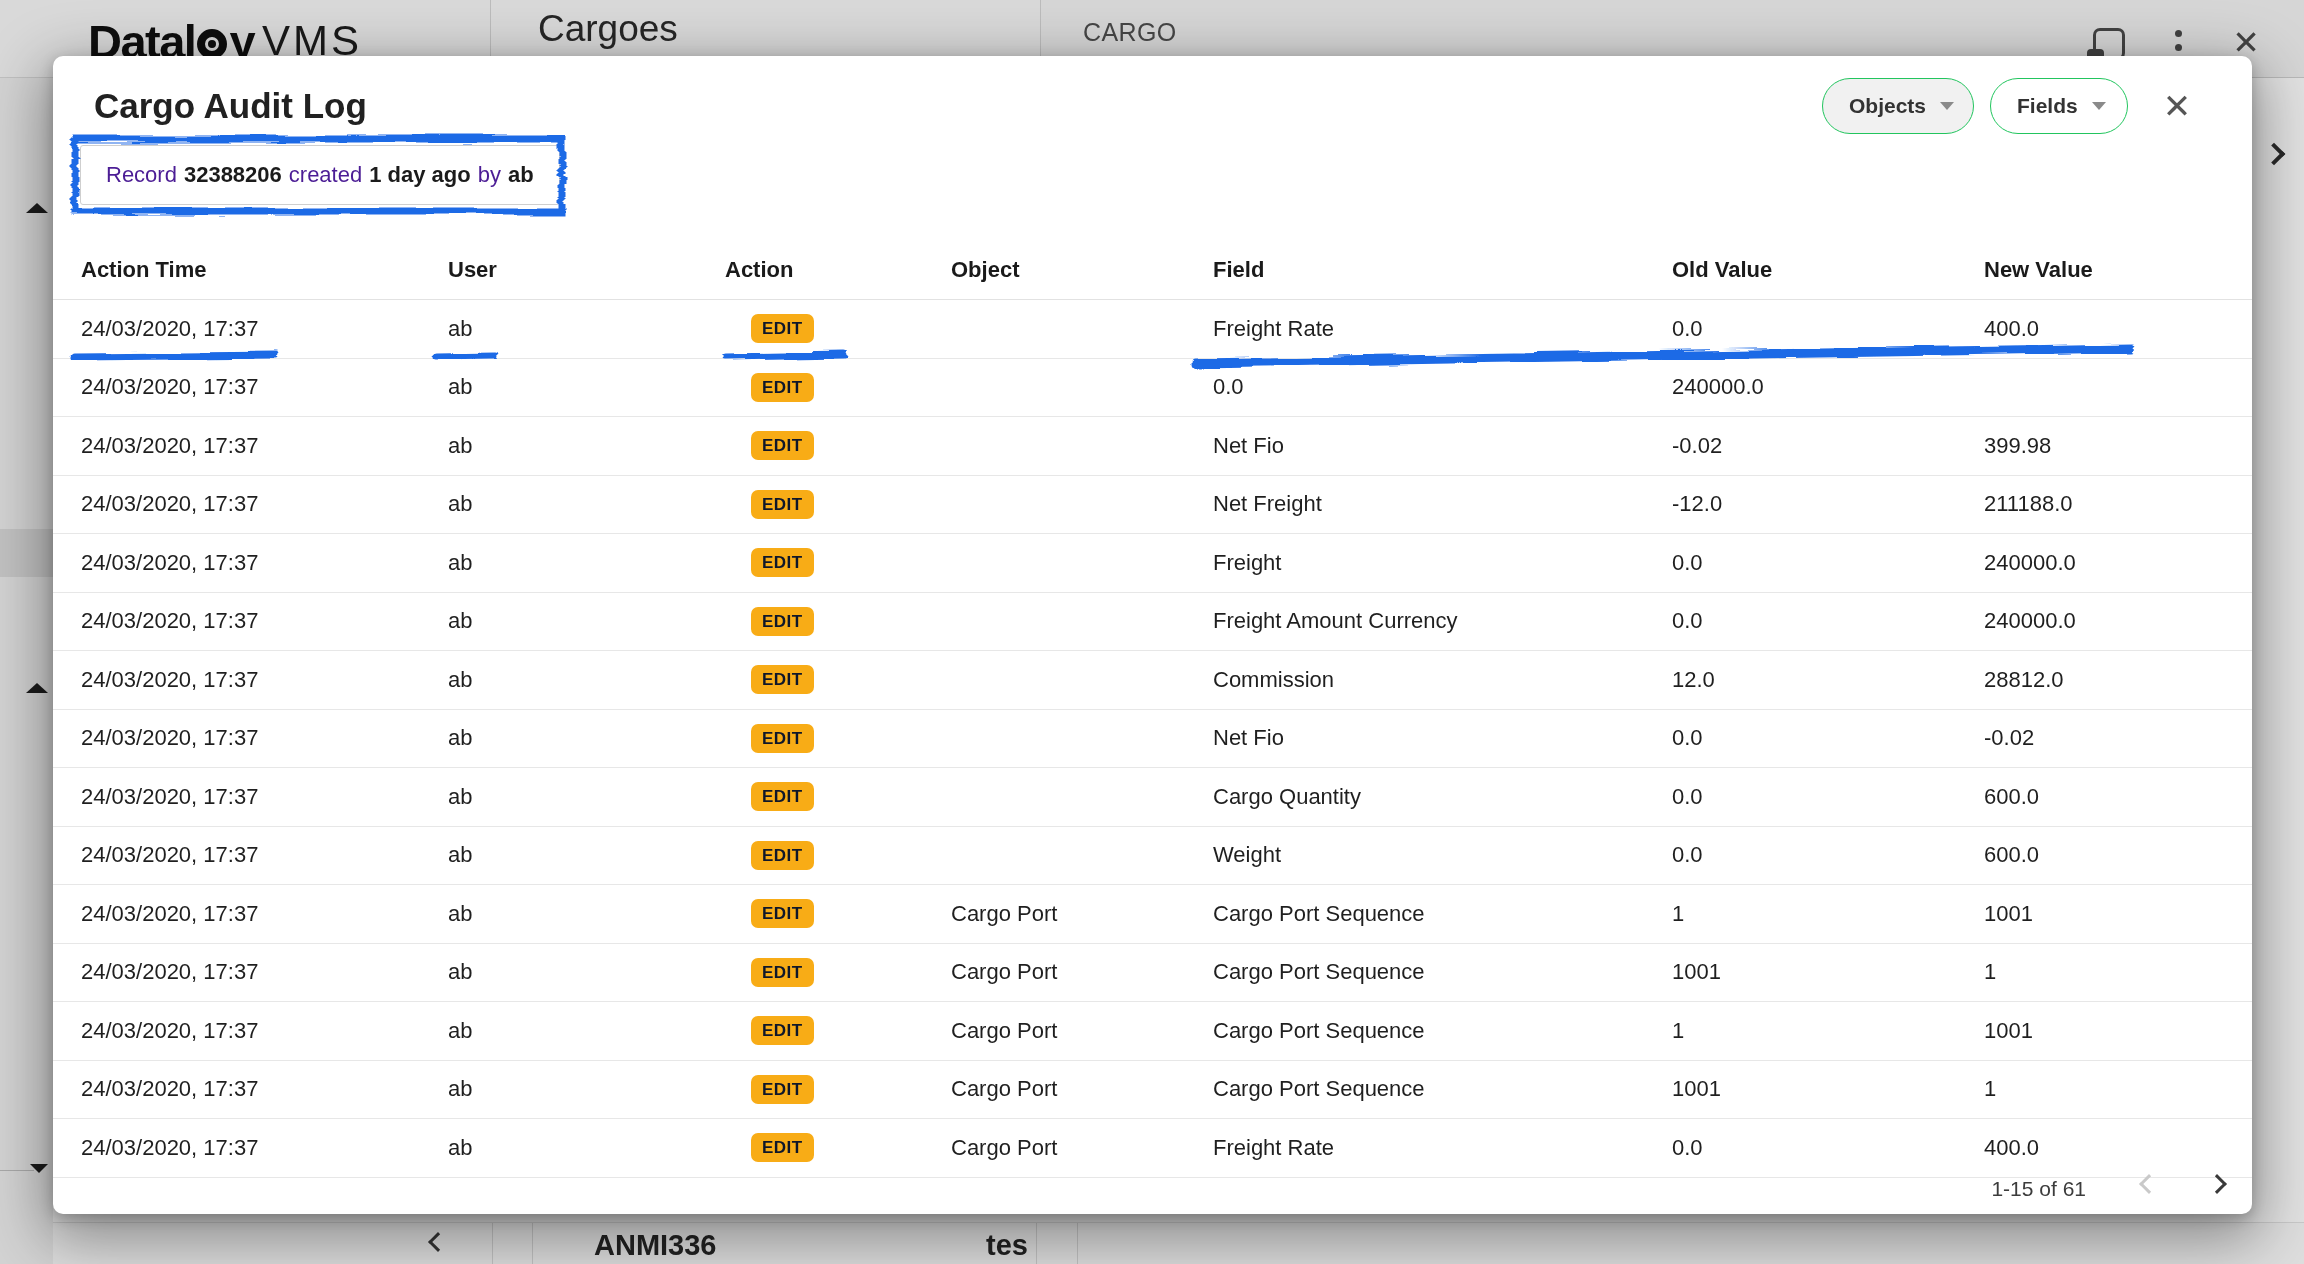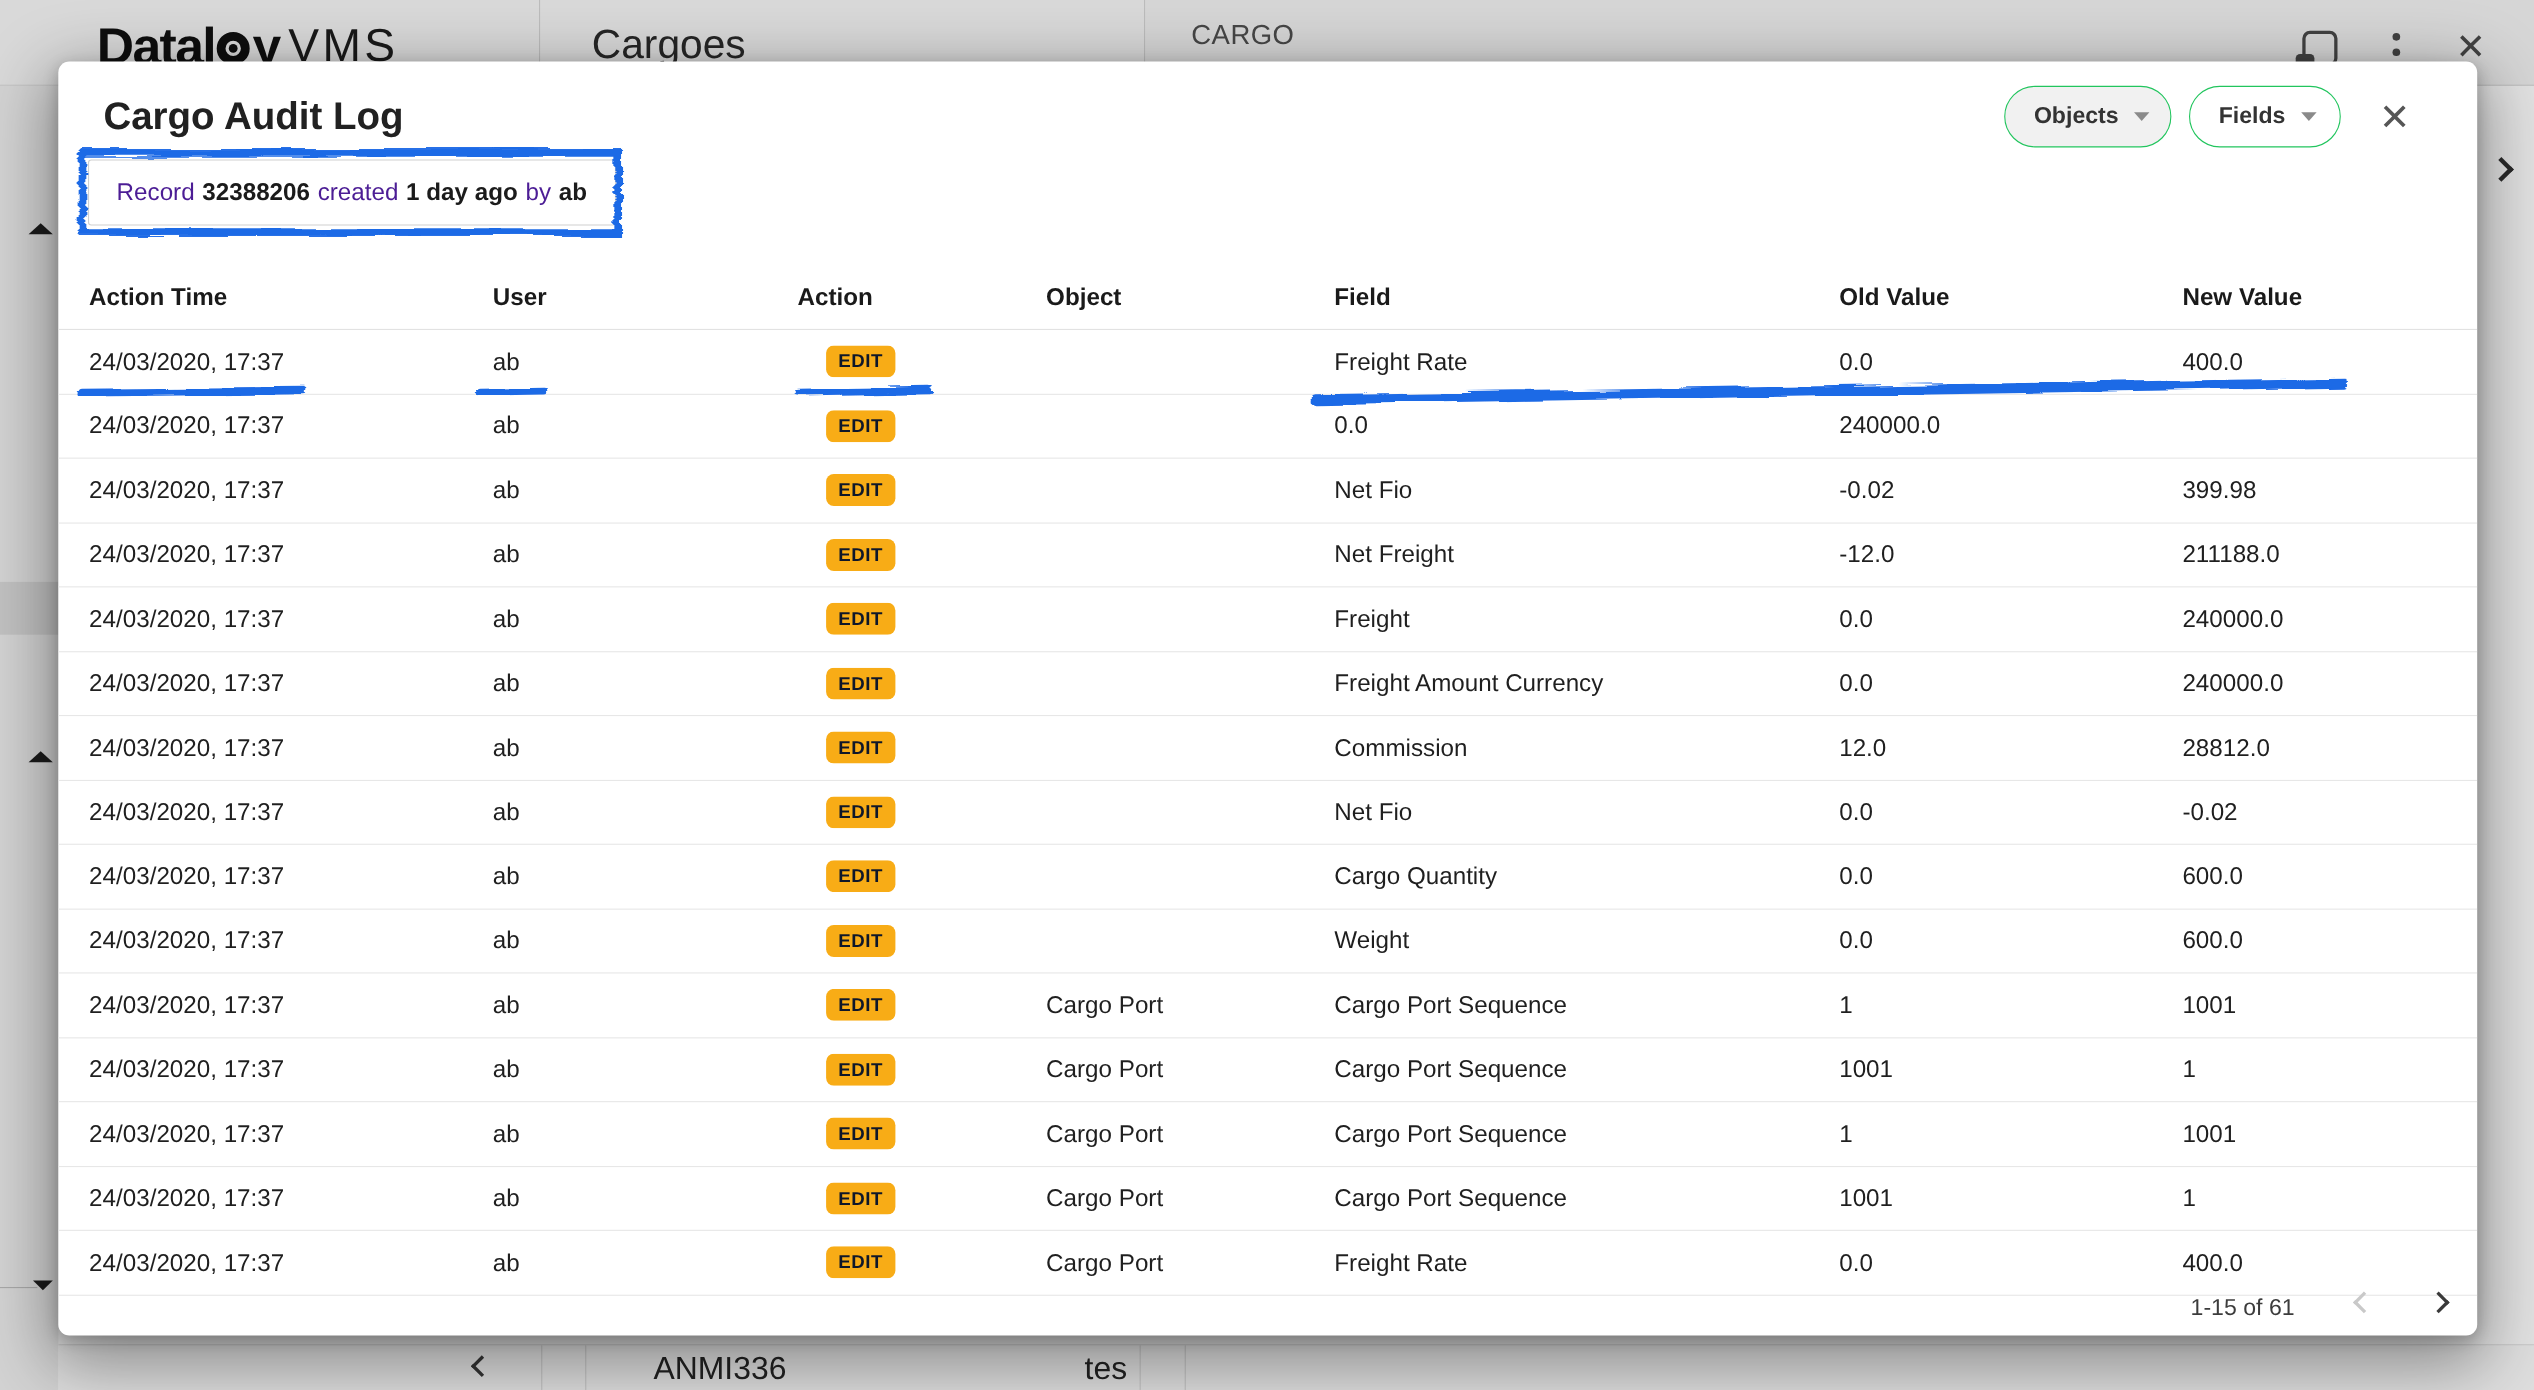--- a/index.html
+++ b/index.html
@@ -10,36 +10,36 @@
 
   
   .bg{ position:absolute; inset:0; z-index:1; }
   .topbar{ position:absolute; left:0; top:0; width:2304px; height:78px; background:#f2f2f2; border-bottom:1px solid #d6d6d6; }
   .topbar-left-divider{ position:absolute; left:490px; top:0; width:1px; height:78px; background:#d2d2d2; }
   .logo{ position:absolute; left:88px; top:10px; height:62px; display:flex; align-items:center; white-space:nowrap; }
   .logo-pre,.logo-post{ font-size:47px; font-weight:800; letter-spacing:-1.5px; color:#101010; }
   .logo-o{ display:inline-block; width:30px; height:30px; border:8px solid #101010; border-radius:50%; position:relative; margin:6px 2px 0 2px; }
   .logo-o::after{ content:""; position:absolute; left:50%; top:50%; width:8px; height:8px; margin:-4px 0 0 -4px; background:#101010; border-radius:50%; }
   .logo-suffix{ font-size:42px; font-weight:300; letter-spacing:3px; color:#1c1c1c; margin-left:8px; }
-  .page-title{ position:absolute; left:538px; top:20px; font-size:37px; color:#2b2b2b; }
+  .page-title{ position:absolute; left:538px; top:8px; font-size:37px; color:#2b2b2b; }
   .panel{ position:absolute; left:1040px; top:0; width:1264px; height:78px; background:#efefef; border-left:1px solid #d2d2d2; border-bottom:1px solid #cfcfcf; }
   .panel-title{ position:absolute; left:42px; top:18px; font-size:25px; color:#4f4f4f; letter-spacing:0.4px; }
   .panel-icons{ position:absolute; right:44px; top:28px; display:flex; align-items:flex-start; gap:50px; }
   .ic-copy{ display:inline-block; width:32px; height:32px; border:3px solid #4a4a4a; border-radius:7px; position:relative; }
   .ic-copy::after{ content:""; position:absolute; left:-9px; bottom:-9px; width:17px; height:17px; background:#4a4a4a; border-radius:4px; }
   .ic-dots{ display:inline-flex; flex-direction:column; gap:7px; padding-top:2px; }
   .ic-dots i{ width:7px; height:7px; border-radius:50%; background:#4a4a4a; }
   .ic-x{ font-size:33px; color:#4a4a4a; line-height:30px; }
   .sidebar{ position:absolute; left:0; top:78px; width:53px; height:1186px; background:#ebebeb; }
   .sidebar-band{ position:absolute; left:0; top:451px; width:53px; height:48px; background:rgba(0,0,0,0.08); }
   .tri-up{ position:absolute; width:0; height:0; border-left:11px solid transparent; border-right:11px solid transparent; border-bottom:10px solid #1f1f1f; }
   .tri-down{ position:absolute; width:0; height:0; border-left:9px solid transparent; border-right:9px solid transparent; border-top:9px solid #1f1f1f; }
   .side-hline{ position:absolute; left:0; top:1092px; width:34px; height:1px; background:#bdbdbd; }
   .contentbg{ position:absolute; left:53px; top:78px; width:2251px; height:1186px; background:#fcfcfc; }
-  .bottombar{ position:absolute; left:53px; top:1222px; width:2251px; height:42px; background:#f8f8f8; border-top:1px solid #e0e0e0; }
+  .bottombar{ position:absolute; left:53px; top:1222px; width:2251px; height:42px; background:#f8f8f8; border-top:1px solid #e0e0e0;font-weight:bold; }
   .bottombar .vline{ position:absolute; top:0; width:1px; height:42px; background:#d8d8d8; }
   .bb-code{ position:absolute; left:541px; top:6px; font-size:29px; color:#262626; }
   .bb-text{ position:absolute; left:933px; top:6px; font-size:29px; color:#262626;text-align:center; }
   .chev{ display:inline-block; width:14px; height:14px; border-top:3.5px solid #3a3a3a; border-right:3.5px solid #3a3a3a; }
   .chev.right{ transform:rotate(45deg); }
   .chev.left{ transform:rotate(-135deg); }
   .chev.disabled{ border-color:#c9c9c9; }
   .bb-chev{ position:absolute; left:378px; top:12px; }
   .edge-chev{ position:absolute; left:2266px; top:146px; width:16px; height:16px; border-width:4px; border-top:4px solid #2e2e2e; border-right:4px solid #2e2e2e; }
 

